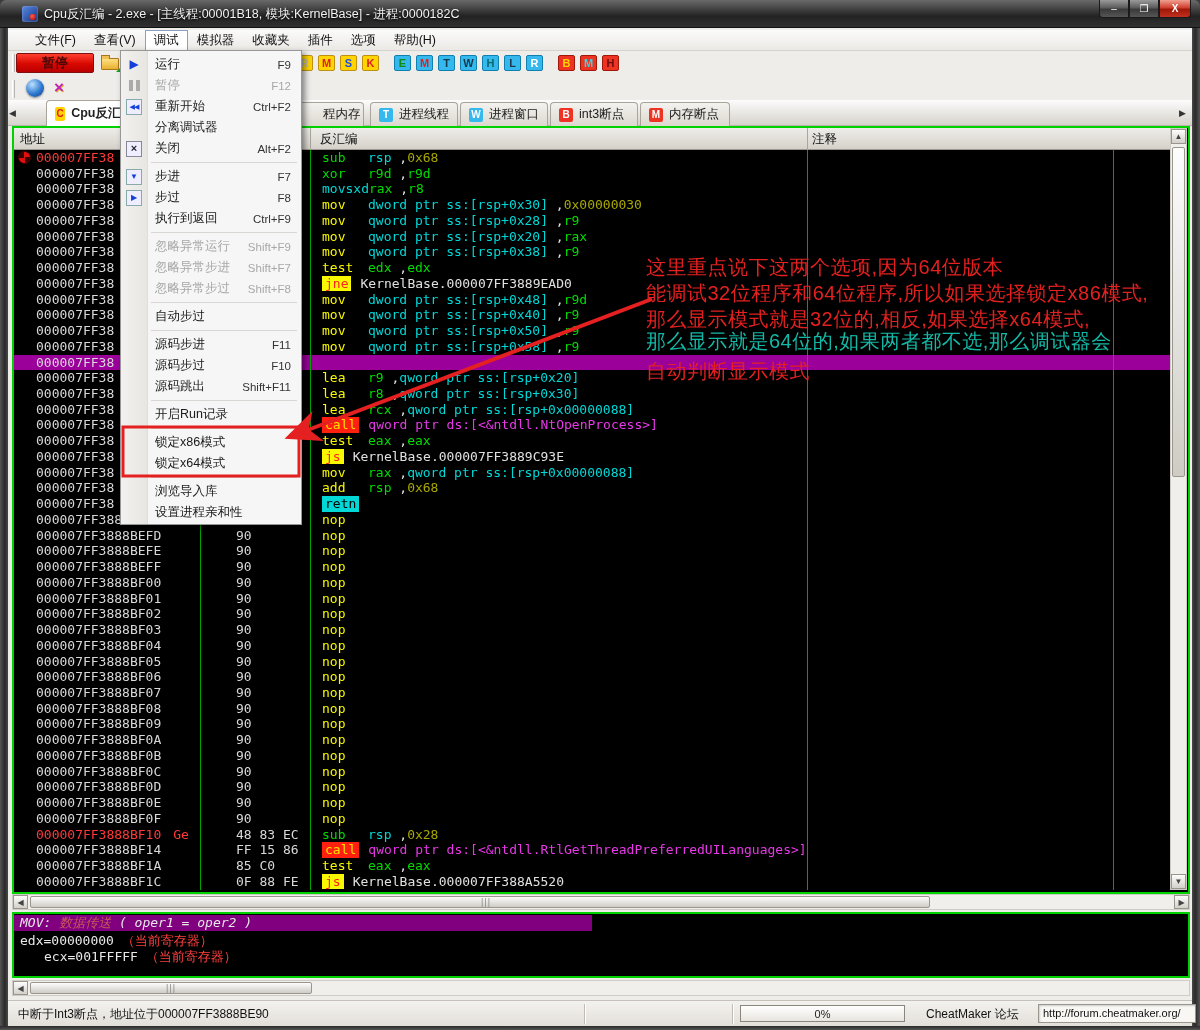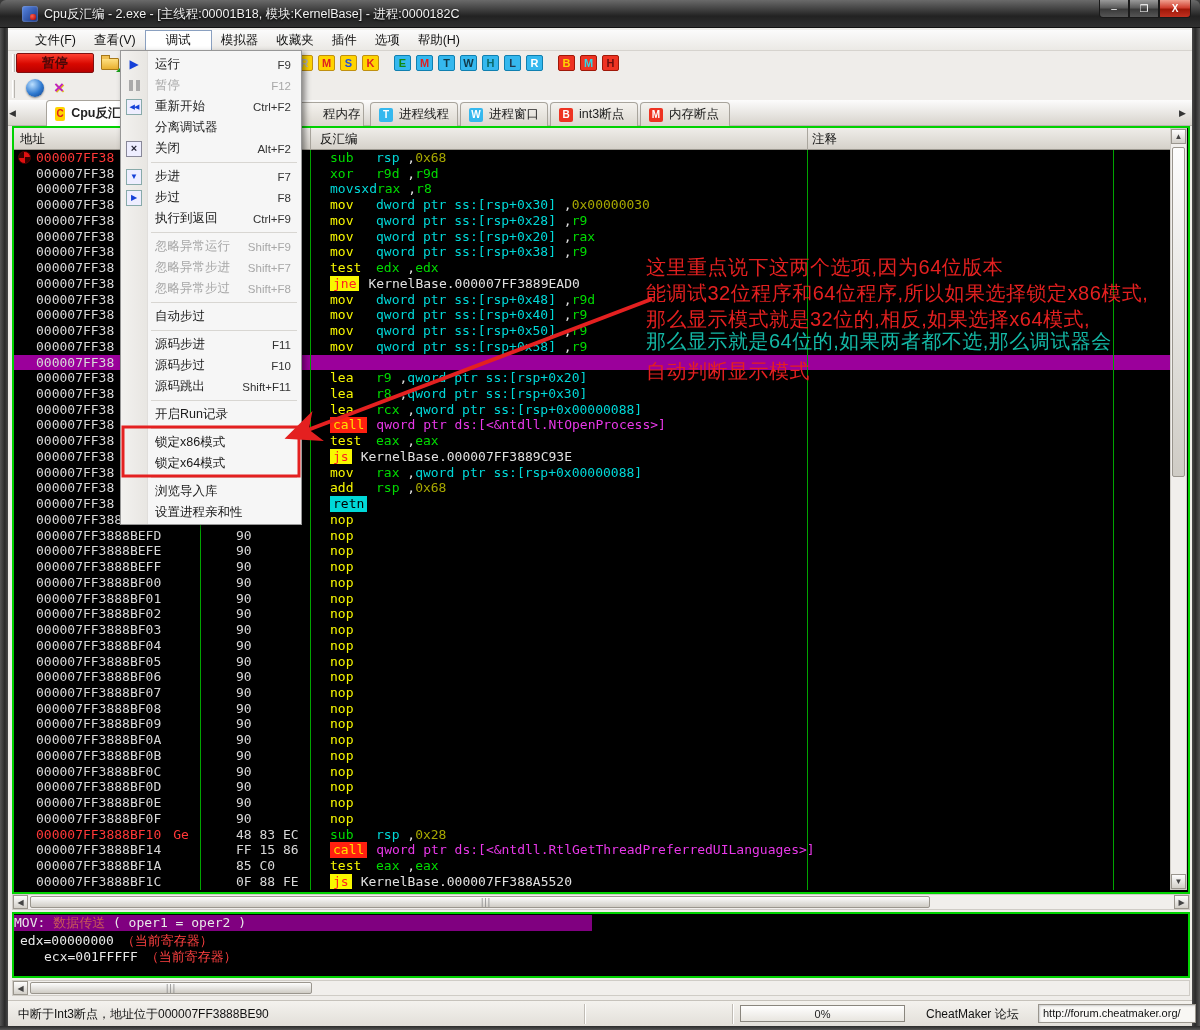--- a/index.html
+++ b/index.html
@@ -26,21 +26,21 @@
   .frame-left { position:absolute; left:0; top:28px; width:8px; height:998px; background:linear-gradient(90deg,#555,#2a2a2a 60%,#4a4a4a); }
   .frame-right { position:absolute; left:1192px; top:28px; width:8px; height:998px; background:linear-gradient(90deg,#4a4a4a,#2a2a2a 40%,#555); }
   .frame-bottom { position:absolute; left:0; top:1026px; width:1200px; height:4px; background:linear-gradient(#2a2a2a,#555); }
   .app { position:absolute; left:8px; top:28px; width:1184px; height:998px; background:#efedea; }
 
   
   .menubar { position:absolute; left:8px; top:30px; width:1184px; height:21px;
     background:linear-gradient(#fbfbfb,#ebe9e5); border-bottom:1px solid #d6d3ce;
     display:flex; align-items:center; padding-left:18px; }
   .mb-item { font-size:12.5px; color:#111; padding:2px 9px; white-space:nowrap; }
-  .mb-item.active { background:#fff; border:1px solid #8aa0c0; padding:1px 20px; }
+  .mb-item.active { background:#fff; border:1px solid #8aa0c0; padding:1px 8px; }
 
   
   .tb-grip { position:absolute; width:3px; height:18px; border-left:1px solid #fff; border-right:1px solid #b8b5b0; }
   .pause-btn { position:absolute; left:16px; top:53px; width:78px; height:20px;
     background:linear-gradient(#ff4030,#d80800 55%,#b80000); border:1px solid #801010; border-radius:2px;
     color:#4a0808; font-weight:bold; font-size:13px; text-align:center; line-height:18px; }
   .folder-btn { position:absolute; left:100px; top:54px; width:22px; height:18px; }
   .folder-btn .body { position:absolute; left:1px; top:4px; width:18px; height:12px;
     background:linear-gradient(#ffe080,#e8b030); border:1px solid #a87818; border-radius:1px; }
   .folder-btn .tab { position:absolute; left:1px; top:1px; width:9px; height:4px;
@@ -73,21 +73,21 @@
   .col-header .hl { position:absolute; top:3px; }
   .hdr-div { position:absolute; top:128px; width:1px; height:22px; background:#aaa69e; }
   .rows { position:absolute; left:14px; top:150px; width:1156px; height:740px; overflow:hidden;
     font-family:"DejaVu Sans Mono", monospace; font-size:13px; }
   .drow { display:flex; height:15.745px; line-height:15.5px; white-space:nowrap; }
   .drow.sel { background:#9b009b; }
   .c-addr { width:186px; padding-left:22px; position:relative; color:#d8d8d8; flex:none; }
   .c-addr.red { color:#ff3838; }
   .c-sym { color:#ff3838; margin-left:12px; }
   .c-bytes { width:110px; padding-left:36px; color:#d8d8d8; flex:none; }
-  .c-instr { flex:1; padding-left:20px;text-decoration:underline; }
+  .c-instr { flex:1; padding-left:12px;text-decoration:underline; }
   .bpdot { position:absolute; left:4px; top:1px; width:13px; height:13px; border-radius:50%;
     background:conic-gradient(#e01010 0 25%, #3a0000 25% 50%, #e01010 50% 75%, #3a0000 75%);
     border:1px solid #500; }
   .mn { display:inline-block; min-width:46px; }
   .mnbg { min-width:0; margin-right:9px; padding:0 3px; }
   .mn-jr { background:#f8f800; color:#ff2020; }
   .mn-cr { background:#ff2010; color:#ffe000; }
   .mn-rt { background:#00d8d8; color:#000; }
   .tk-g { color:#00dc00; } .tk-y { color:#f8f800; } .tk-c { color:#00d8d8; }
   .tk-o { color:#a8a800; } .tk-w { color:#e0e0e0; } .tk-m { color:#e838e8; }
@@ -100,21 +100,21 @@
   .sb-thumb { position:absolute; background:linear-gradient(#fdfdfd,#cfccc5); border:1px solid #9a968e; border-radius:2px; }
   .grip { position:absolute; top:3px; font-size:9px; color:#888; letter-spacing:1px; }
   .vsb { position:absolute; left:1170px; top:128px; width:17px; height:762px; }
   .hsb1 { position:absolute; left:12px; top:894px; width:1178px; height:16px; }
   .hsb2 { position:absolute; left:12px; top:980px; width:1178px; height:16px; }
 
   
   .infopane { position:absolute; left:12px; top:912px; width:1178px; height:66px;
     border:2px solid #00d200; background:#000; font-family:"DejaVu Sans Mono", monospace; font-size:13px; }
   .info-head { position:absolute; left:0; top:1px; width:578px; height:16px; background:#800080;
-    line-height:15px; white-space:nowrap; }
+    line-height:15px; padding-left:6px; white-space:nowrap;font-style:italic; }
   .info-line { position:absolute; left:0; height:15px; line-height:15px; padding-left:6px; white-space:nowrap; }
   .iw { color:#e8e8e8; } .ir { color:#ff4040; } .idim { color:#c85858; }
 
   
   .statusbar { position:absolute; left:8px; top:1000px; width:1184px; height:26px;
     background:linear-gradient(#f4f2ee,#e2dfd9); border-top:1px solid #c6c2bb; font-size:12px; color:#111; }
   .sb-sep { position:absolute; top:3px; width:2px; height:20px; border-left:1px solid #c0bcb5; border-right:1px solid #fff; }
   .progress { position:absolute; left:732px; top:4px; width:165px; height:17px; border:1px solid #8a867e;
     background:linear-gradient(#fff,#e8e5df); text-align:center; font-size:11px; line-height:16px; color:#222; }
   .url-box { position:absolute; left:1030px; top:3px; width:158px; height:19px; border:1px solid #9a968e;

